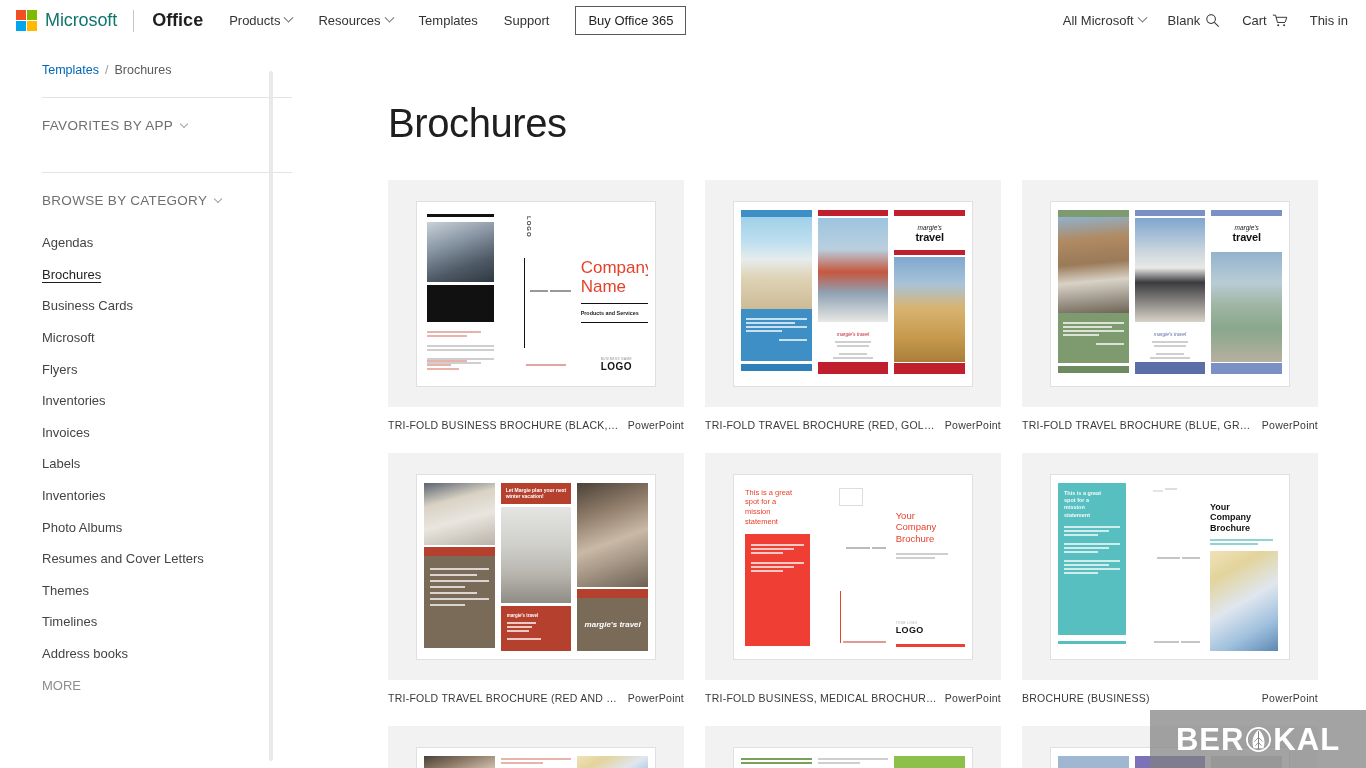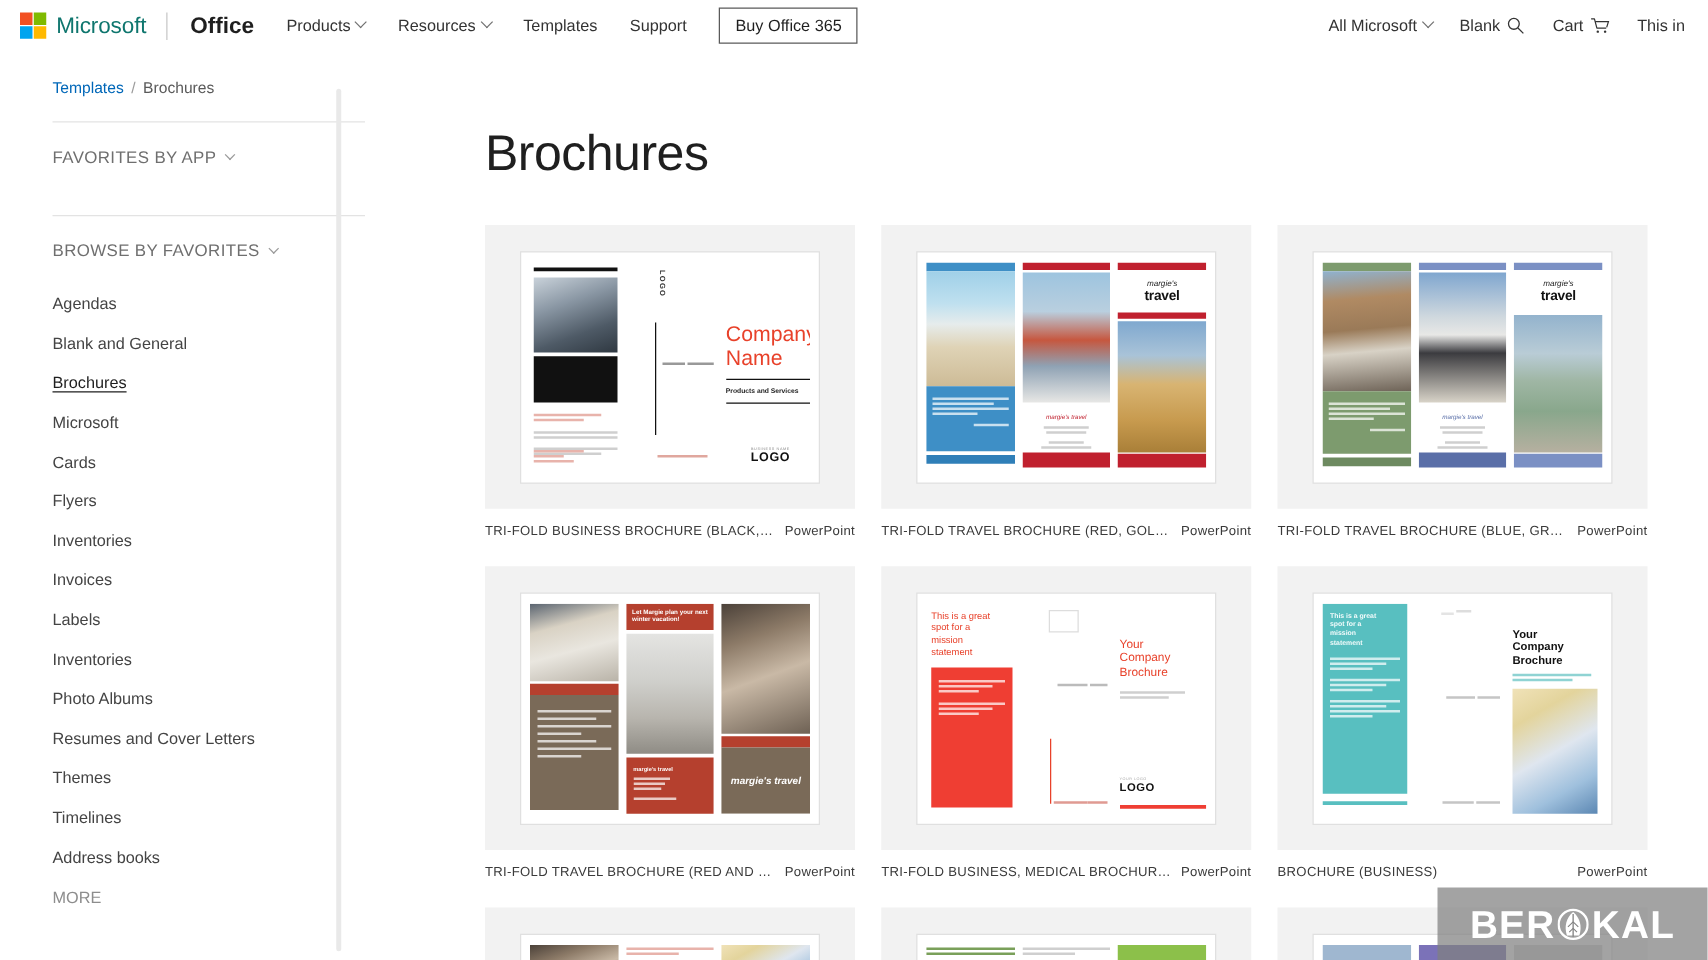--- a/index.html
+++ b/index.html
@@ -322,30 +322,29 @@
     <div class="side-div"></div>
 
     <div class="side-head">
       <span>FAVORITES BY APP</span>
       <i class="chev-sm"></i>
     </div>
 
     <div class="side-div"></div>
 
     <div class="side-head">
-      <span>BROWSE BY FAVORITES</span>
+      <span>BROWSE BY CATEGORY</span>
       <i class="chev-sm"></i>
     </div>
 
     <ul class="cat-list">
       <li class="cat-item">Agendas</li>
-      <li class="cat-item">Blank and General</li>
       <li class="cat-item active">Brochures</li>
+      <li class="cat-item">Business Cards</li>
       <li class="cat-item">Microsoft</li>
-      <li class="cat-item">Cards</li>
       <li class="cat-item">Flyers</li>
       <li class="cat-item">Inventories</li>
       <li class="cat-item">Invoices</li>
       <li class="cat-item">Labels</li>
       <li class="cat-item">Inventories</li>
       <li class="cat-item">Photo Albums</li>
       <li class="cat-item">Resumes and Cover Letters</li>
       <li class="cat-item">Themes</li>
       <li class="cat-item">Timelines</li>
       <li class="cat-item">Address books</li>

